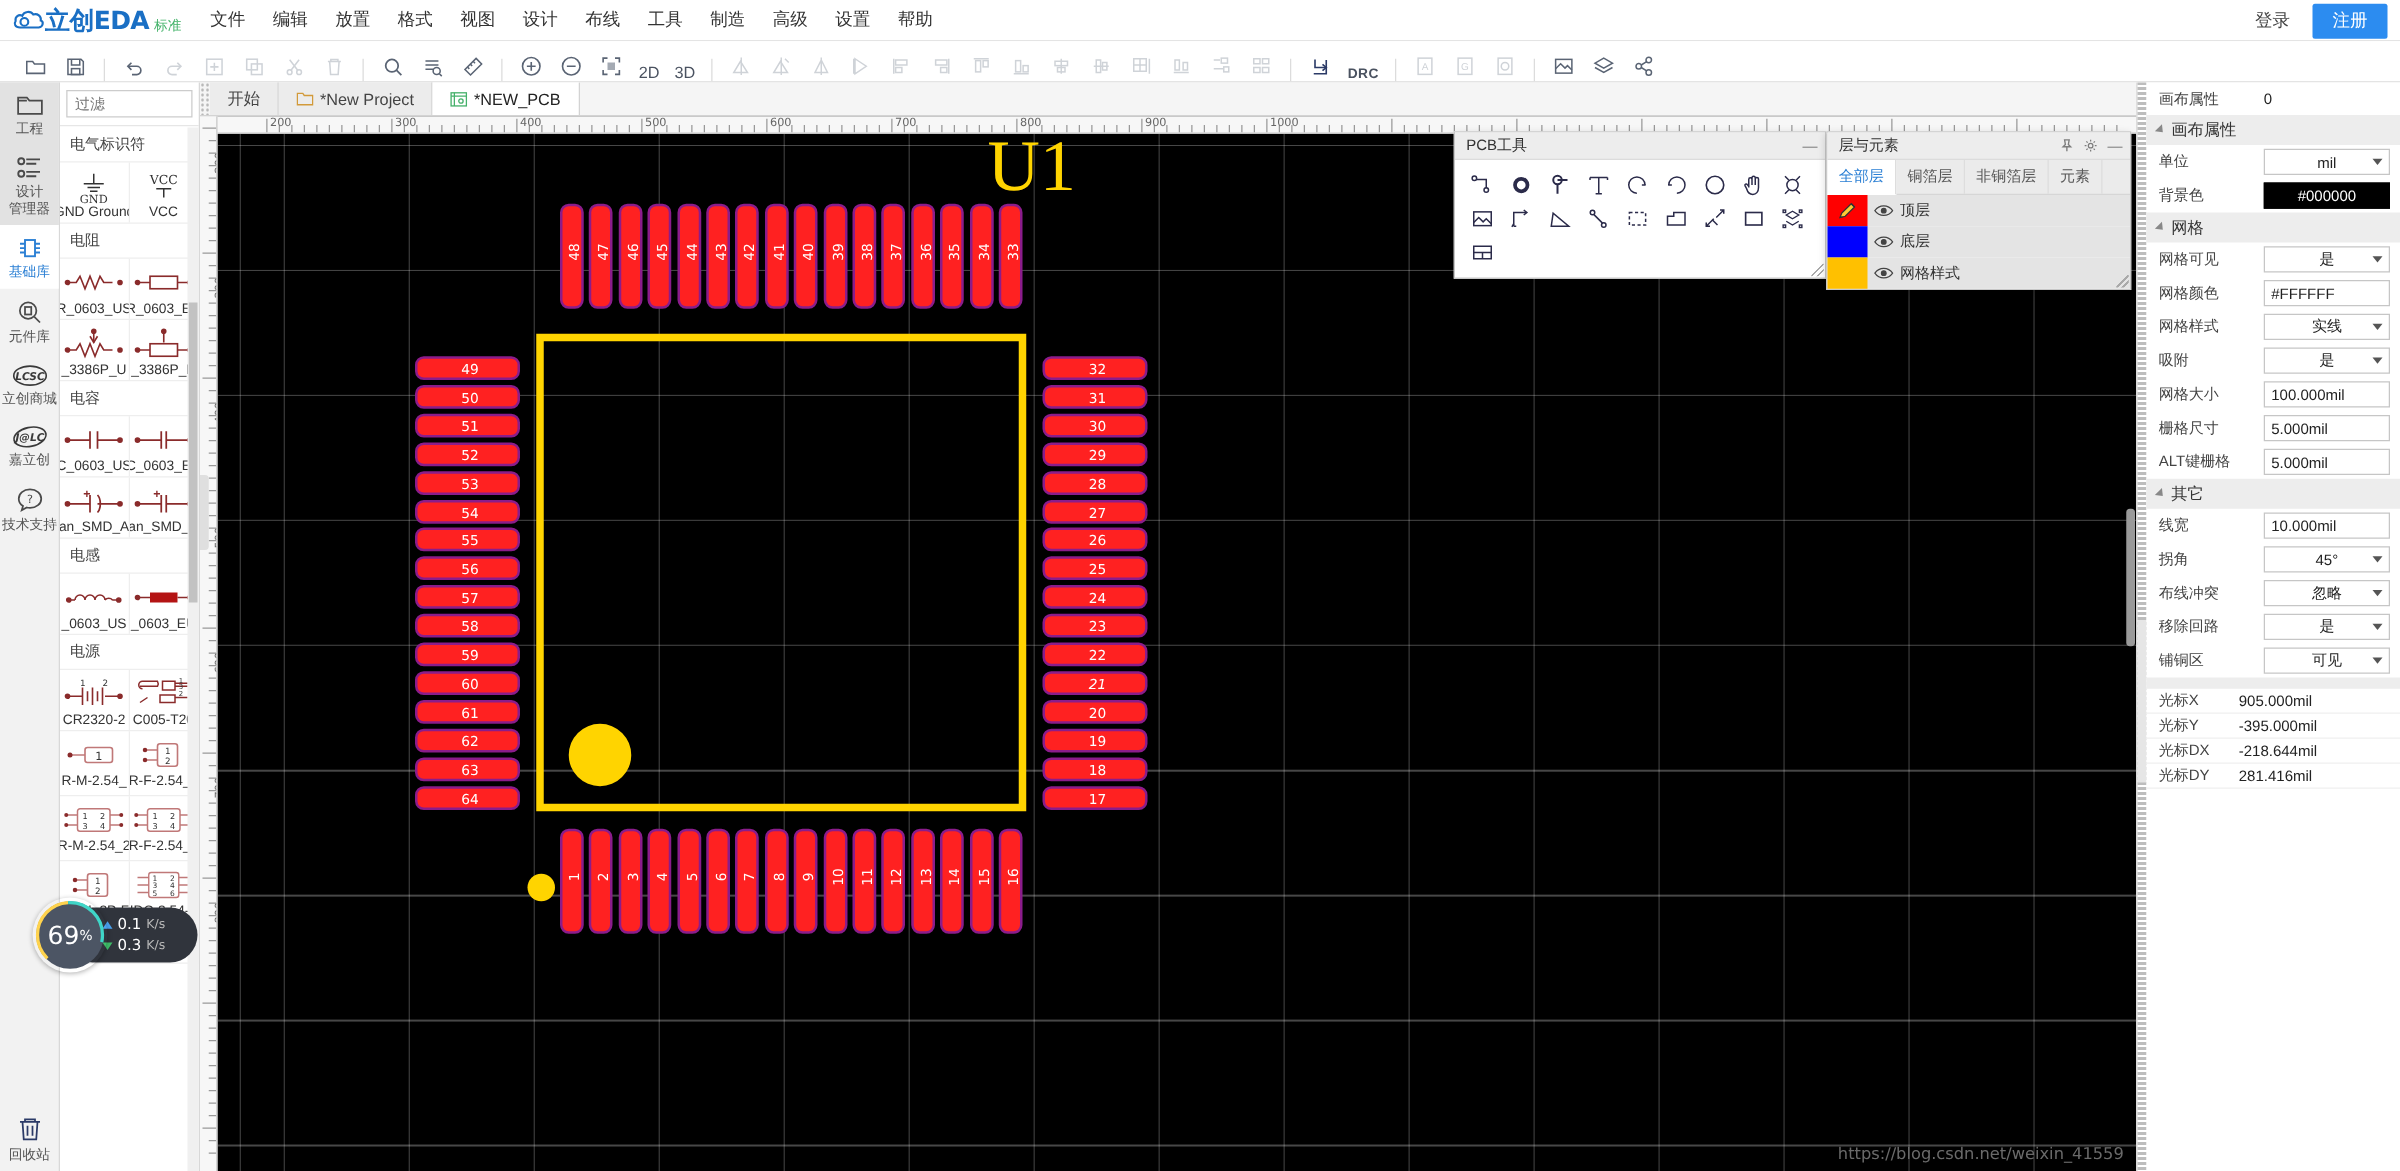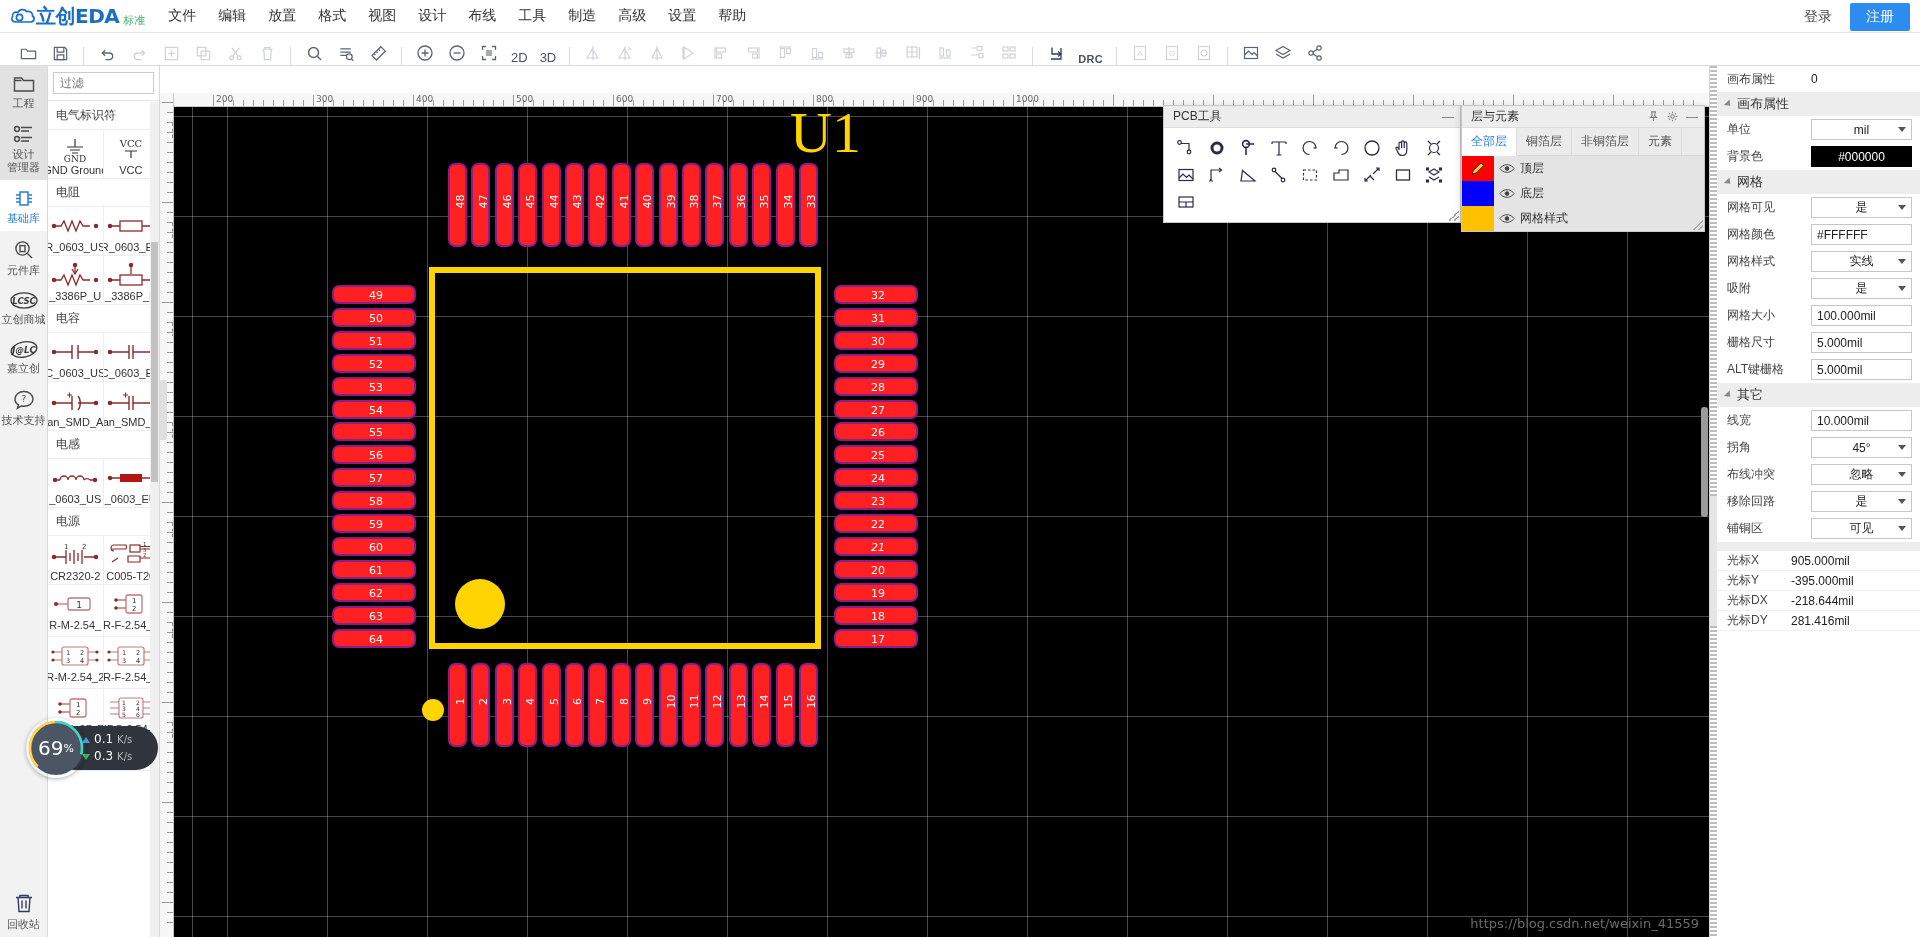--- a/index.html
+++ b/index.html
@@ -796,20 +796,40 @@
               </svg>
             </div>
         </div>
       </div>
     </div>
     <div class="libsb">
       <div class="thumb" style="top:140px;height:240px"></div>
     </div>
   </div>
 
+  <div class="tabbar">
+    <div class="grip"></div>
+    <div class="tab">
+      <span>开始</span>
+    </div>
+    <div class="tab">
+      <svg width="14" height="12" viewBox="0 0 16 13" fill="none" stroke="#d29a3a" stroke-width="1.2">
+        <path d="M1 12V1.5h5l1.3 2H15V12z"></path>
+        </svg>
+      <span>*New Project</span>
+    </div>
+    <div class="tab active">
+      <svg width="14" height="13" viewBox="0 0 16 14" fill="none" stroke="#45b06a" stroke-width="1.2">
+        <rect x="1" y="1" width="14" height="12"></rect>
+          <path d="M1 4h14M4 1v12"></path>
+          <circle cx="10" cy="8.5" r="2"></circle>
+        </svg>
+      <span>*NEW_PCB</span>
+    </div>
+  </div>
 
   <div class="canvaswrap">
 
     <div class="board">
       <div class="grid"></div>
 
       <div class="u1" style="left:616px; top:-8px;">U1</div>
 
       <div id="pads-top">
           <div class="pad vert" style="left: 274px; top: 56px;">

